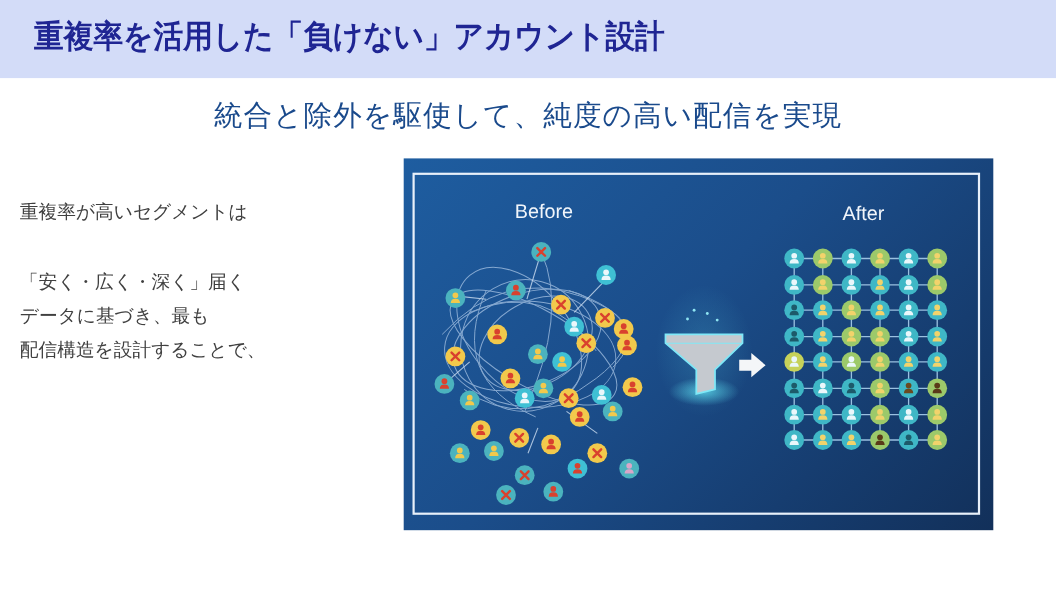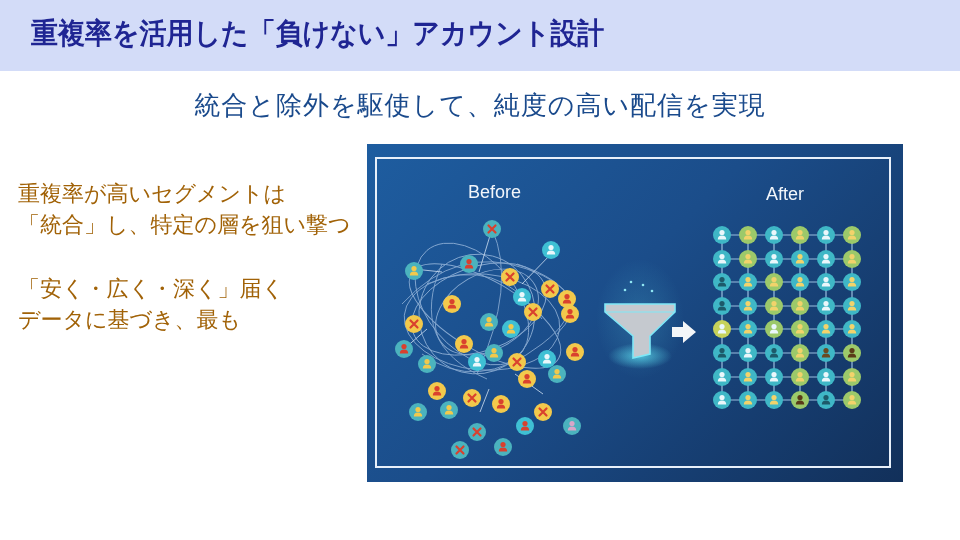--- a/index.html
+++ b/index.html
@@ -19,21 +19,21 @@
     letter-spacing: 0px; white-space: nowrap;
     transform: scaleX(0.93); transform-origin: left center;
   }
   .subtitle {
     position: absolute; left: 0; width: 960px; top: 88px;
     text-align: center; font-size: 26px; color: #1a4a8c;
     white-space: nowrap; letter-spacing: 1px;
   }
   .body-text {
     position: absolute; left: 18px; top: 178px; width: 350px;
-    font-size: 22px; color: #a16207; line-height: 31px;
+    font-size: 17px; color: #404040; line-height: 31px;
   }
   .body-text p { margin: 0; white-space: nowrap; }
   .body-text .gap { height: 33px; }
 
   .figure {
     position: absolute; left: 367px; top: 144px; width: 536px; height: 338px;
     background: linear-gradient(135deg, #1e5da0 0%, #1b4d8a 45%, #163d70 75%, #12305a 100%);
     overflow: hidden;
   }
   .figure-frame {
@@ -50,24 +50,24 @@
 <body>
 
 <div class="header-bar">
   <div class="title">重複率を活用した「負けない」アカウント設計</div>
 </div>
 
 <div class="subtitle">統合と除外を駆使して、純度の高い配信を実現</div>
 
 <div class="body-text">
   <p>重複率が高いセグメントは</p>
-  <p>「統合」し、特定の層を狙い撃つ</p>
   <div class="gap"></div>
   <p>「安く・広く・深く」届く</p>
   <p>データに基づき、最も</p>
+  <p>配信構造を設計することで、</p>
 </div>
 
 <div class="figure">
   <div class="figure-frame"></div>
   <div class="fig-label" style="left:101px; top:38px;">Before</div>
   <div class="fig-label" style="left:399px; top:40px;">After</div>
 
   <svg width="536" height="338">
     <defs>
       <g id="person">

